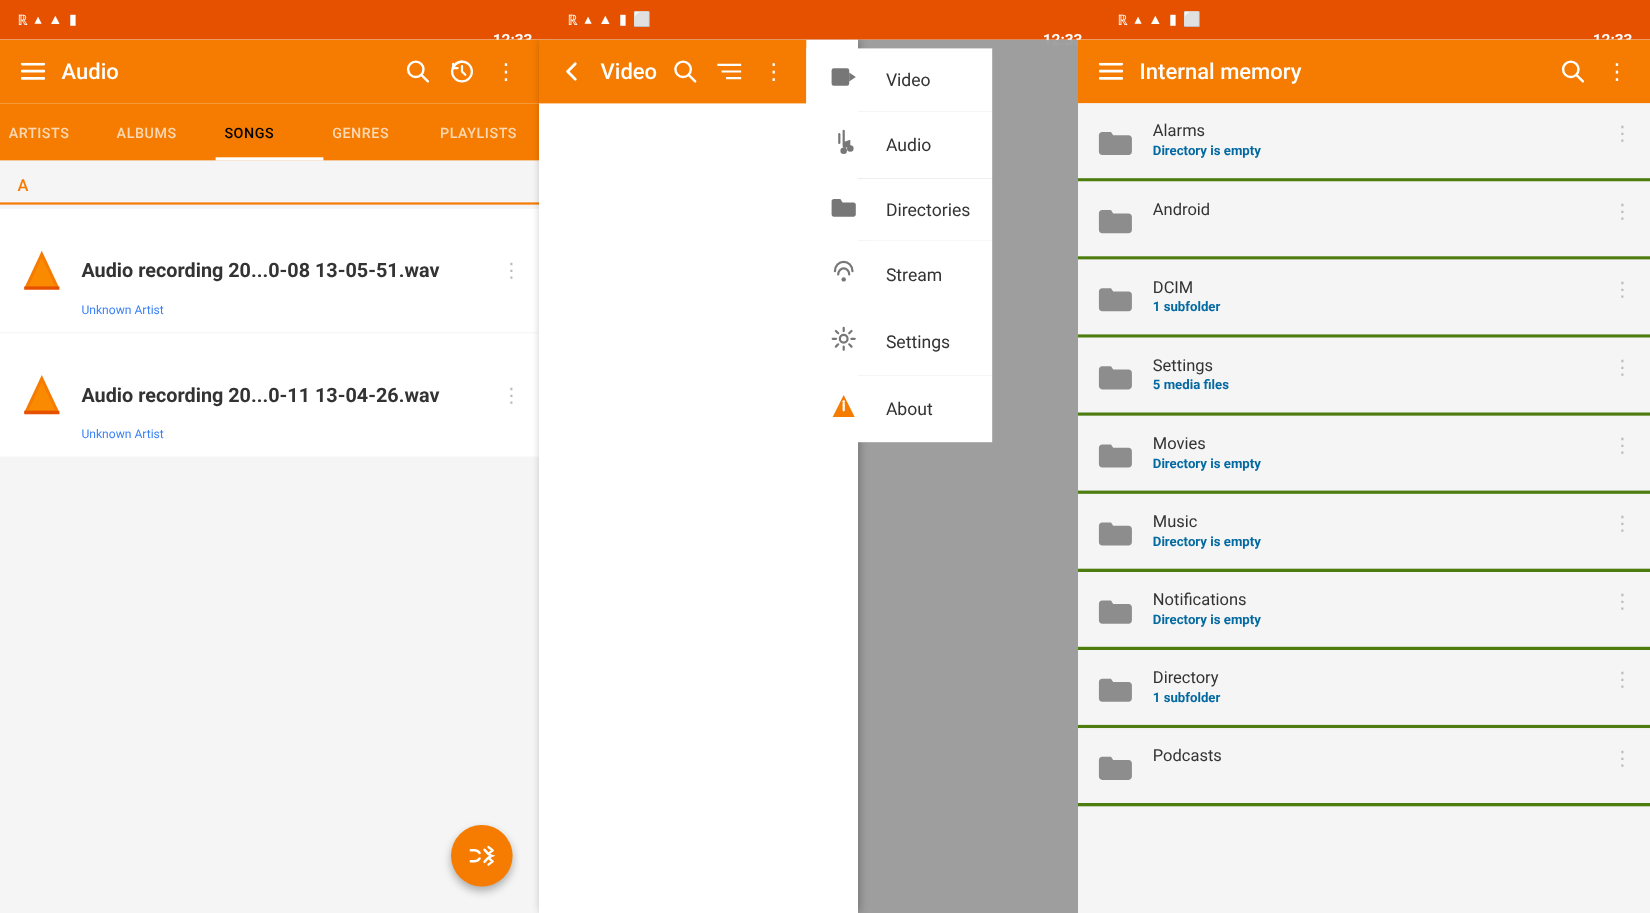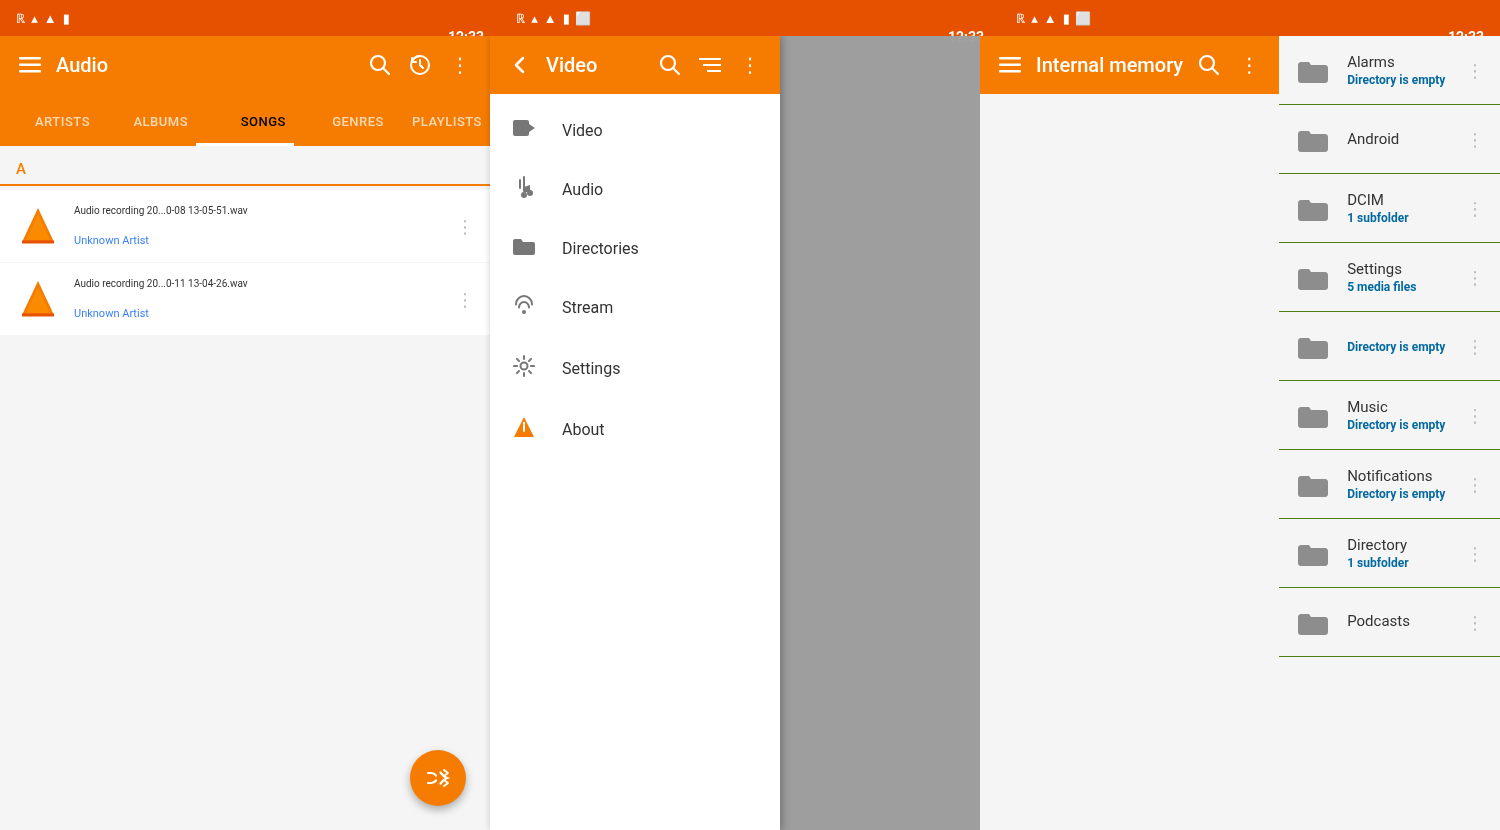--- a/index.html
+++ b/index.html
@@ -47,21 +47,20 @@
       flex-direction: column;
       background: #f5f5f5;
       position: relative;
       z-index: 1;
     }
 
     
     .panel-video {
       width: 290px;
       display: flex;
-      flex-direction: column;
       background: white;
       position: absolute;
       left: 490px;
       top: 0;
       bottom: 0;
       z-index: 10;
       box-shadow: 2px 0 8px rgba(0,0,0,0.3);
     }
 
     
@@ -76,21 +75,21 @@
     }
 
     
     .panel-internal {
       position: absolute;
       left: 980px;
       right: 0;
       top: 0;
       bottom: 0;
       display: flex;
-      flex-direction: row;
+      flex-direction: column;
       background: #f5f5f5;
       z-index: 1;
     }
 
     
     .toolbar {
       height: 58px;
       background: #f57c00;
       display: flex;
       align-items: center;
@@ -117,21 +116,21 @@
 
     
     .tabs {
       height: 52px;
       background: #f57c00;
       display: flex;
       align-items: flex-end;
     }
     .tab {
       flex: 1;
-      text-align: right;
+      text-align: left;
       padding: 14px 8px;
       color: rgba(255,255,255,0.7);
       font-size: 13px;
       font-weight: 500;
       cursor: pointer;
       letter-spacing: 0.5px;
       border-bottom: 3px solid transparent;
     }
     .tab.active {
       color: #000000;
@@ -171,23 +170,24 @@
       justify-content: center;
     }
     .vlc-cone {
       width: 40px;
       height: 40px;
     }
     .song-info {
       flex: 1;
     }
     .song-title {
-      font-size: 10px;
+      font-size: 18px;
       color: #333;
-      font-weight: 400;
+      font-weight: 700;
+      margin-top: 32px;
     }
     .song-artist {
       font-size: 11px;
       color: #3b82f6;
       margin-top: 18px;
     }
     .song-menu {
       color: #bbb;
       font-size: 18px;
       cursor: pointer;
@@ -255,25 +255,24 @@
       gap: 12px;
       color: white;
     }
     .folder-list {
       flex: 1;
       overflow-y: auto;
       background: #f5f5f5;
     }
     .folder-item {
       display: flex;
-      align-items: center;
       padding: 16px 16px;
       background: #f5f5f5;
       gap: 16px;
-      border-bottom: 1px solid #4d7c0f;
+      border-bottom: 3px solid #4d7c0f;
       cursor: pointer;
     }
     .folder-icon {
       width: 36px;
       height: 36px;
       flex-shrink: 0;
       display: flex;
       align-items: center;
       justify-content: center;
     }
@@ -568,20 +567,21 @@
         <div class="folder-more">⋮</div>
       </div>
 
       <div class="folder-item">
         <div class="folder-icon">
           <svg width="34" height="28" viewBox="0 0 34 28" fill="none">
               <path d="M2 9 C2 7.3 3.3 6 5 6 L13 6 L15 9 L29 9 C30.7 9 32 10.3 32 12 L32 24 C32 25.7 30.7 27 29 27 L5 27 C3.3 27 2 25.7 2 24 Z" fill="#8d8d8d"></path>
             </svg>
         </div>
         <div class="folder-info">
+          <div class="folder-name">Movies</div>
           <div class="folder-sub">Directory is empty</div>
         </div>
         <div class="folder-more">⋮</div>
       </div>
 
       <div class="folder-item">
         <div class="folder-icon">
           <svg width="34" height="28" viewBox="0 0 34 28" fill="none">
               <path d="M2 9 C2 7.3 3.3 6 5 6 L13 6 L15 9 L29 9 C30.7 9 32 10.3 32 12 L32 24 C32 25.7 30.7 27 29 27 L5 27 C3.3 27 2 25.7 2 24 Z" fill="#8d8d8d"></path>
             </svg>

